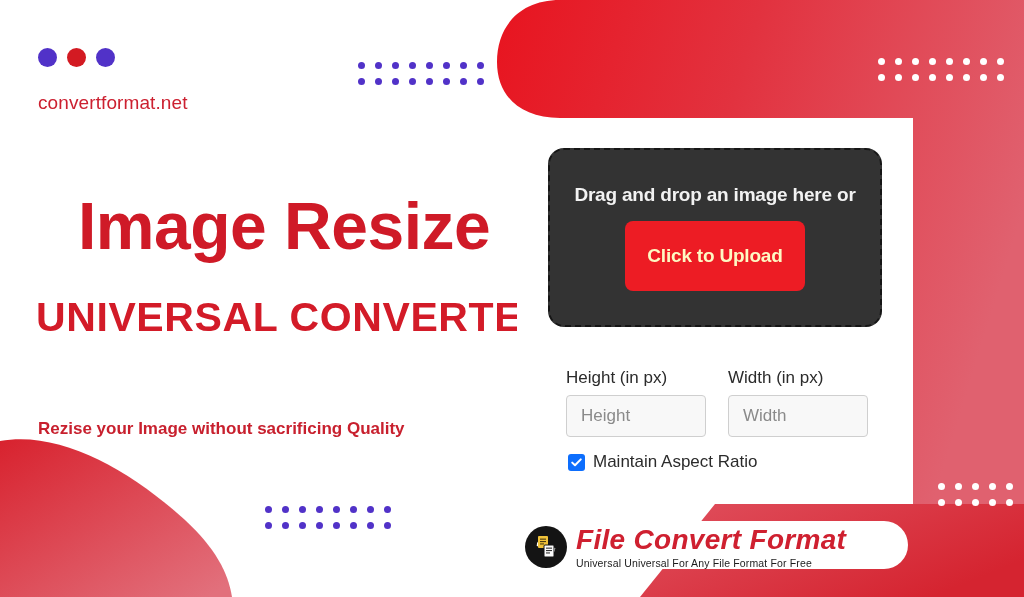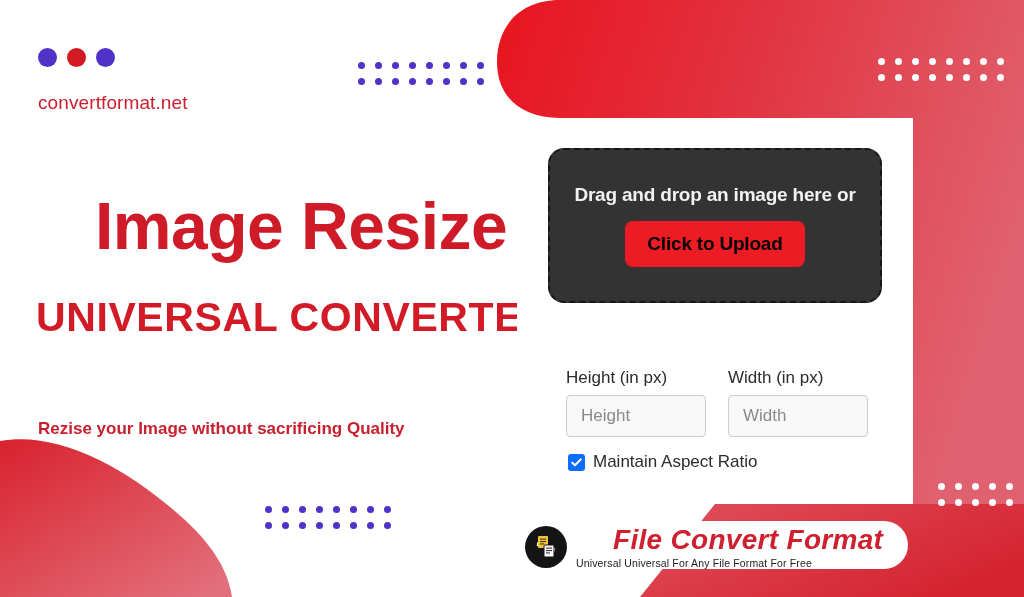--- a/index.html
+++ b/index.html
@@ -22,21 +22,21 @@
   .bdot.purple{background:#5132c8;}
   .bdot.red{background:#d31a22;}
   .brand-name{
     position:absolute;left:0;top:44px;
     color:#cc2030;font-size:19px;letter-spacing:.1px;white-space:nowrap;
     font-family:"Liberation Sans", sans-serif;
   }
 
   
   .headline{
-    position:absolute;left:95px;top:193px;
+    position:absolute;left:78px;top:193px;
     font-size:66px;font-weight:bold;color:#cf1a27;
     letter-spacing:-.5px;line-height:1;white-space:nowrap;
   }
   .subhead{
     position:absolute;left:36px;top:297px;
     font-size:41px;font-weight:bold;color:#d31b28;
     letter-spacing:.6px;line-height:1;white-space:nowrap;
   }
   .tagline{
     position:absolute;left:38px;top:419px;
@@ -45,32 +45,32 @@
   }
 
   
   .panel{
     position:absolute;left:517px;top:118px;width:396px;height:382px;
     background:#ffffff;border-radius:26px 0 26px 26px;
   }
 
   
   .dropzone{
-    position:absolute;left:548px;top:148px;width:334px;height:155px;
+    position:absolute;left:548px;top:148px;width:334px;height:179px;
     background:#333333;border:2px dashed #151515;border-radius:16px;
     display:flex;flex-direction:column;align-items:center;justify-content:center;
     box-sizing:border-box;
   }
   .dz-text{
     color:#f2f2f2;font-size:19px;font-weight:bold;letter-spacing:-.2px;
     margin-bottom:15px;white-space:nowrap;
   }
   .dz-button{
-    background:#ed1c24;color:#000000;border:none;border-radius:8px;
-    padding:12px 22px;font-size:19px;font-weight:bold;letter-spacing:-.2px;
+    background:#ed1c24;color:#fef9c3;border:none;border-radius:8px;
+    padding:24px 22px;font-size:19px;font-weight:bold;letter-spacing:-.2px;
     font-family:"Liberation Sans", sans-serif;cursor:pointer;white-space:nowrap;
   }
 
   
   .fields{position:absolute;left:566px;top:368px;display:flex;gap:22px;}
   .field{display:flex;flex-direction:column;}
   .field-label{
     font-size:17px;color:#2b2b2b;margin-bottom:7px;white-space:nowrap;
   }
   .field-input{
@@ -99,21 +99,21 @@
     display:flex;align-items:center;
   }
   .fl-badge{
     width:42px;height:42px;border-radius:50%;background:#141414;
     display:flex;align-items:center;justify-content:center;flex:0 0 auto;
     margin-right:9px;
   }
   .fl-text{display:flex;flex-direction:column;line-height:1;}
   .fl-title{
     font-size:28px;font-weight:bold;font-style:italic;color:#cf2030;
-    letter-spacing:.3px;white-space:nowrap;margin-left:37px;
+    letter-spacing:.3px;white-space:nowrap;
   }
   .fl-sub{
     font-size:10.5px;color:#1c1c1c;letter-spacing:.15px;
     margin-top:4px;white-space:nowrap;
   }
 
   
   .dotgrid{position:absolute;display:grid;}
   .dotgrid i{display:block;border-radius:50%;}
 </style>

